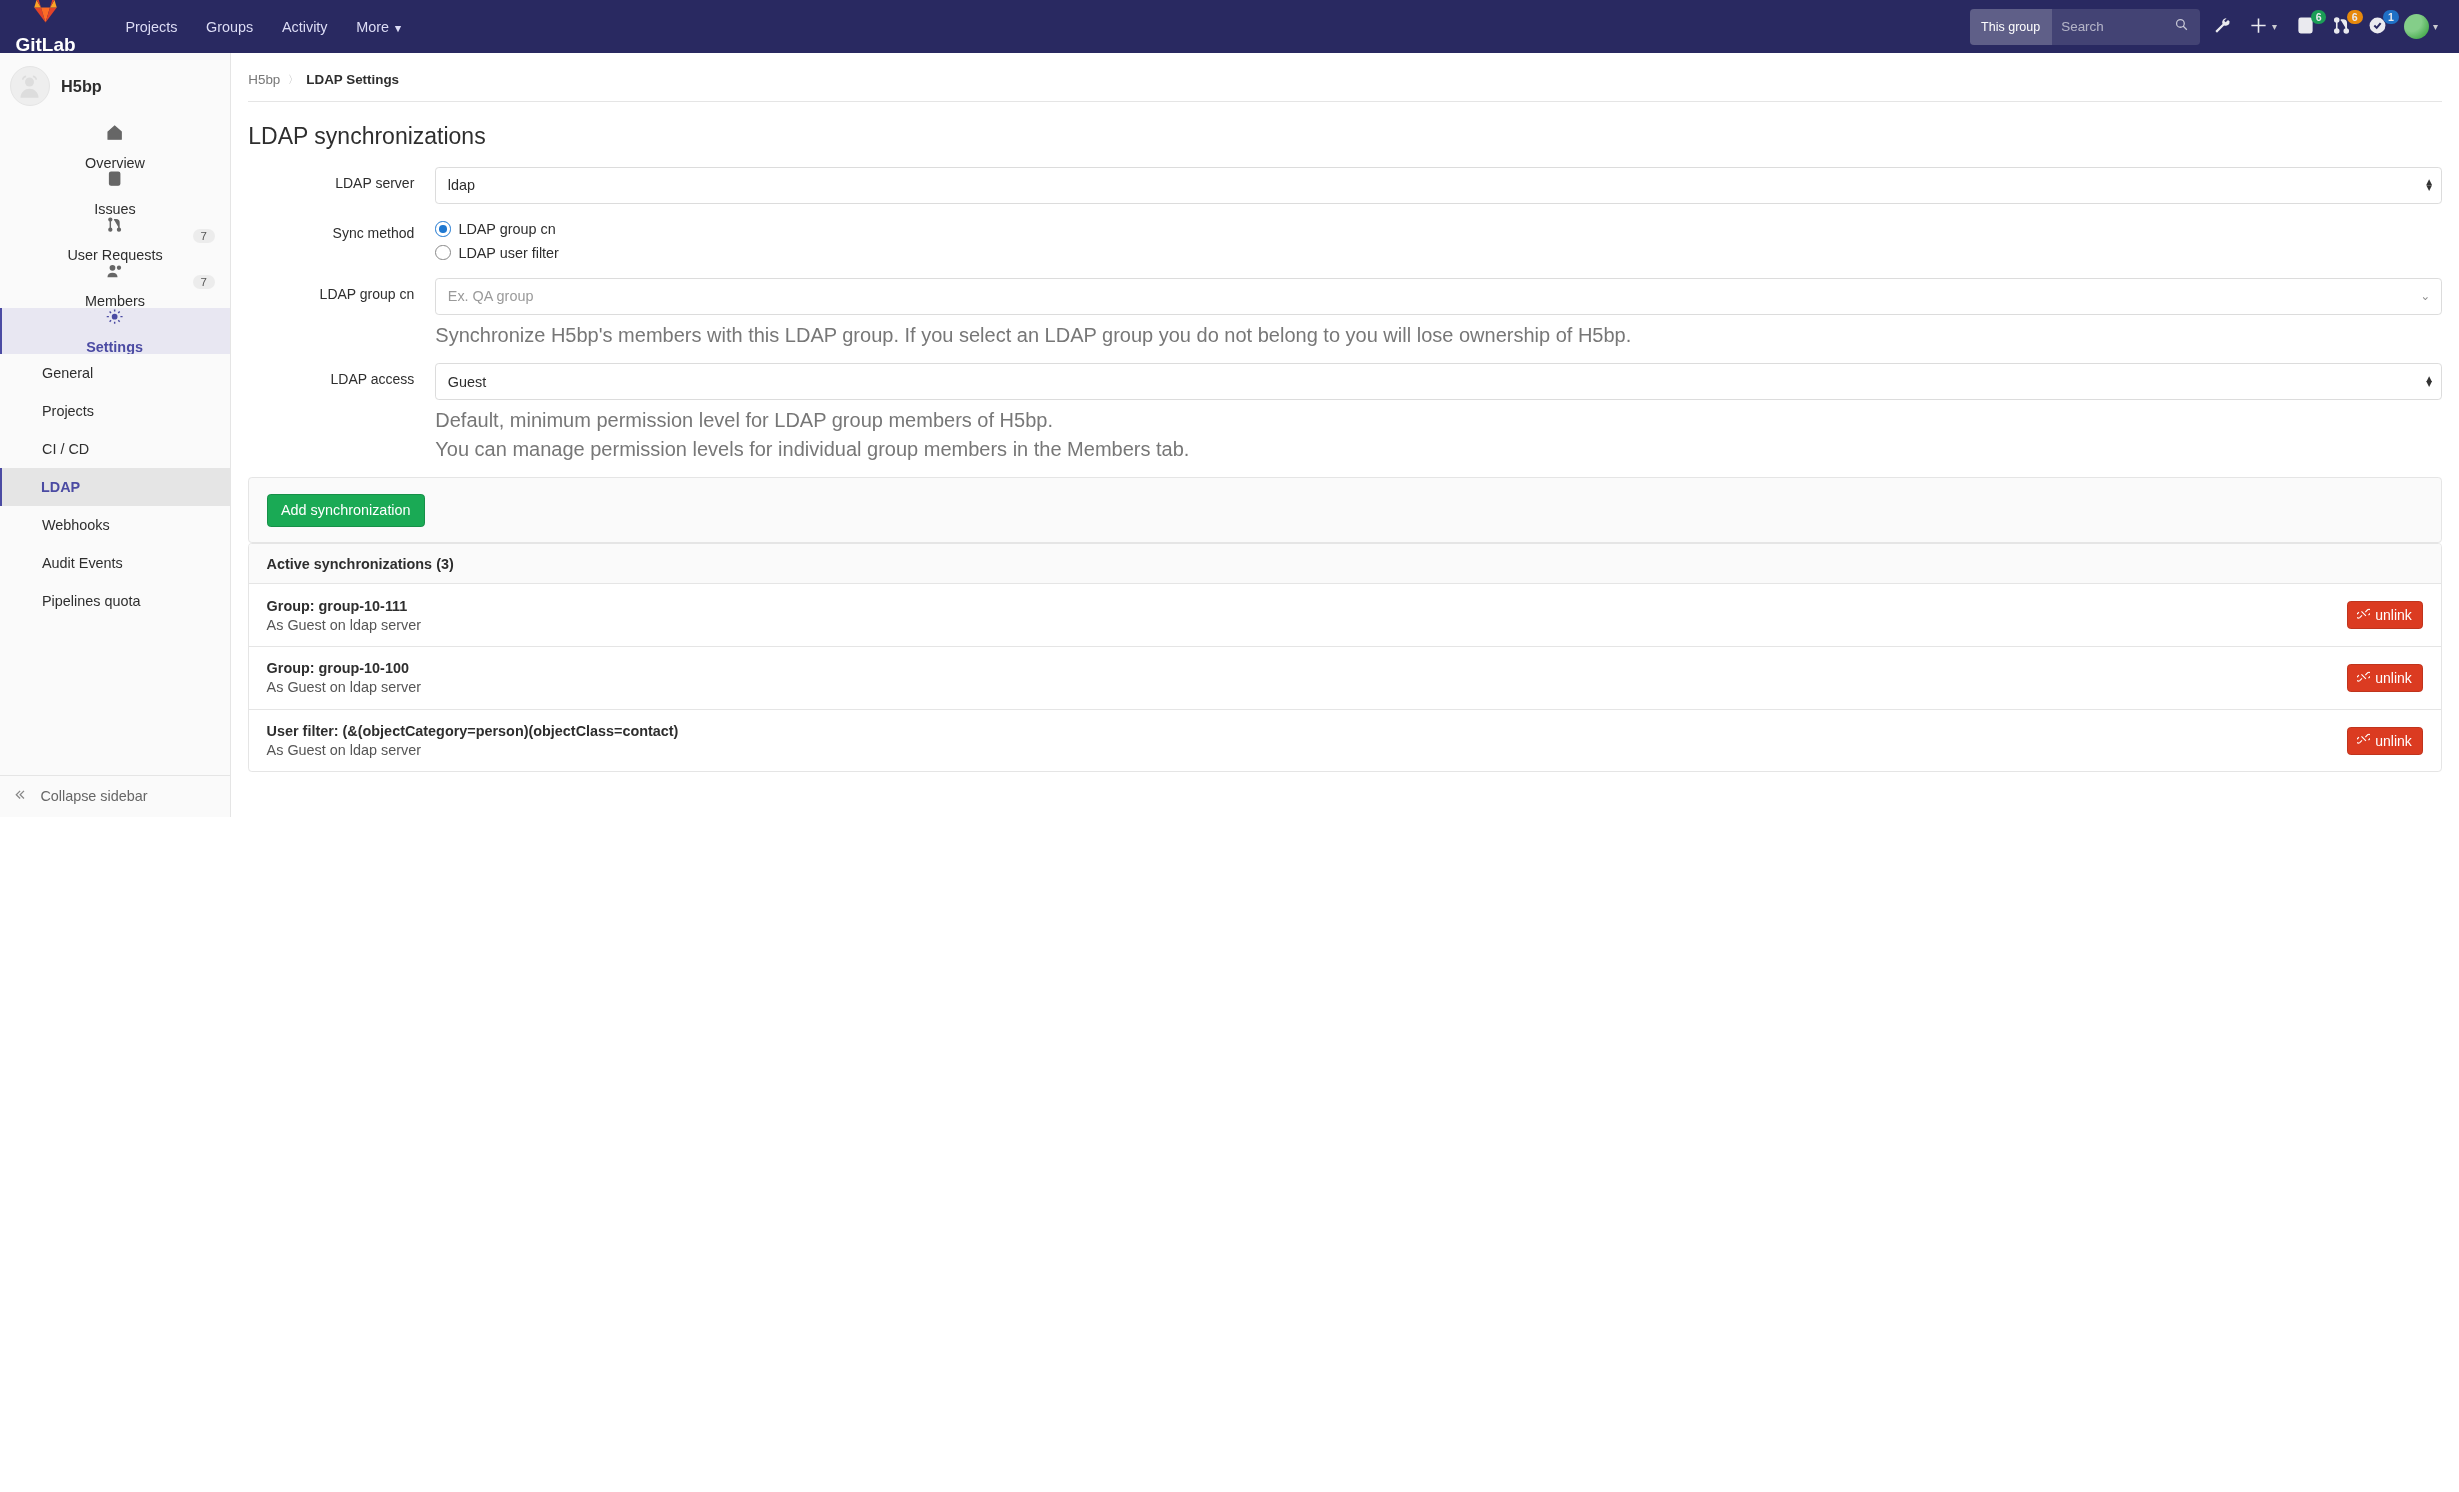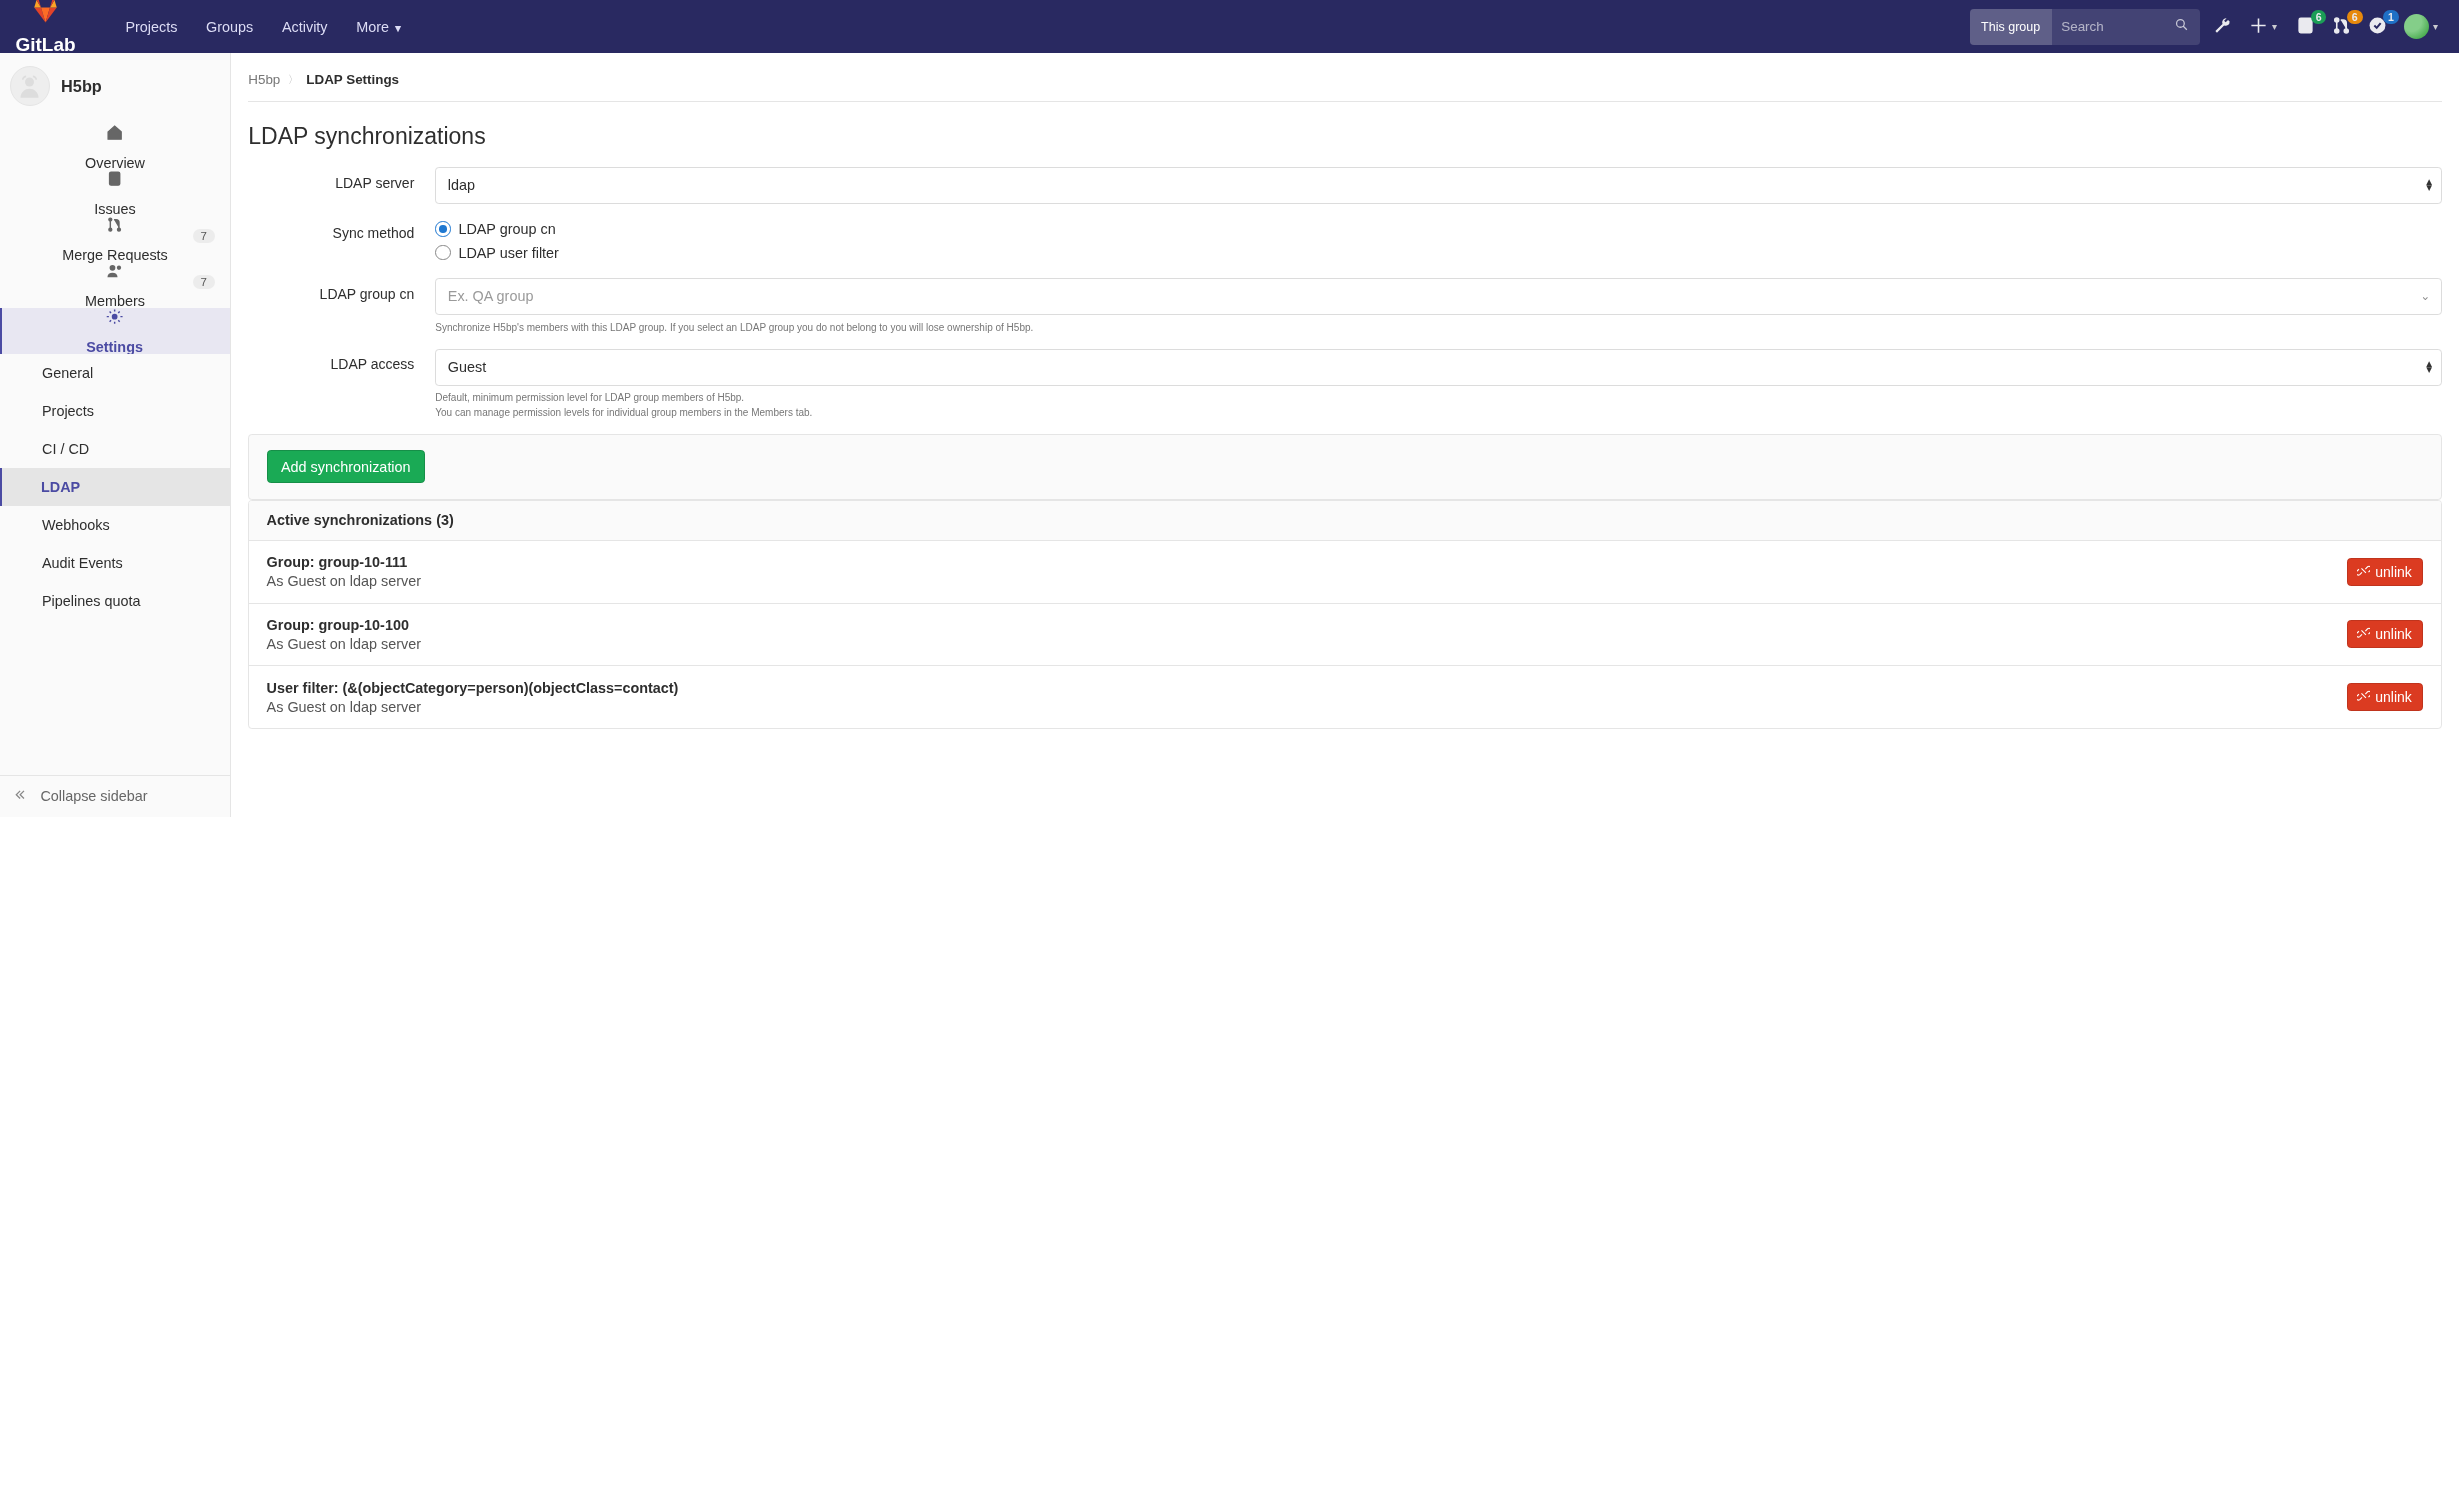--- a/index.html
+++ b/index.html
@@ -63,21 +63,21 @@
 .select-box { position: relative; }
 .select-native { width: 100%; height: 37px; border: 1px solid #dcdcdc; border-radius: 3.8px; font-size: 14.4px; padding: 0 29px 0 11.5px; background: #fff; appearance: none; -webkit-appearance: none; color: #2e2e2e;}
 .select-updown { position: absolute; right: 9.6px; top: 50%; transform: translateY(-50%); font-size: 11.5px; line-height: 5.8px; color: #333; pointer-events: none; display: flex; flex-direction: column; gap: 0;}
 .chev-down-box { position: absolute; right: 11.5px; top: 50%; transform: translateY(-50%); font-size: 11.5px; color: #888; pointer-events: none;}
 .text-input { width: 100%; height: 37px; border: 1px solid #dcdcdc; border-radius: 3.8px; font-size: 14.4px; padding: 0 27px 0 11.5px; color: #2e2e2e; }
 .text-input::placeholder { color: #9a9a9a; }
 .radio-row { display: flex; align-items: center; gap: 7.7px; padding: 3.8px 0; font-size: 14.4px; cursor: pointer;}
 .radio { appearance: none; width: 15.4px; height: 15.4px; border: 1px solid #888; border-radius: 50%; position: relative;}
 .radio:checked { border-color: #1f78d1; }
 .radio:checked::after { content: ""; position: absolute; inset: 2.9px; background: #1f78d1; border-radius: 50%; }
-.help-text { color: #777; font-size: 10px; margin-top: 5.8px; line-height: 1.45;}
+.help-text { color: #777; font-size: 20px; margin-top: 5.8px; line-height: 1.45;}
 
 .btn-bar { background: #fafafa; border: 1px solid #e5e5e5; border-radius: 3.8px; padding: 15.4px 17.3px; margin-top: 13.4px;}
 .btn-green { display: inline-block; background: #1aaa55; color: #fff; border: 1px solid #168f48; border-radius: 3.8px; padding: 7.7px 13.4px; font-size: 14.4px; font-weight: 500; cursor: pointer;}
 
 .list-panel { border: 1px solid #e5e5e5; border-radius: 3.8px; overflow: hidden;}
 .list-header { background: #fafafa; border-bottom: 1px solid #e5e5e5; padding: 11.5px 17.3px; font-weight: 700; font-size: 14.4px;}
 .list-row { border-bottom: 1px solid #e5e5e5; padding: 13.4px 17.3px; display: flex; align-items: center; }
 .list-row:last-child { border-bottom: none; }
 .row-main .row-title { font-weight: 700; font-size: 14.4px;}
 .row-main .row-sub { color: #555; font-size: 14.4px; margin-top: 2.9px;}
@@ -188,21 +188,21 @@
         <span>Issues</span>
         <span class="count">7</span>
       </li>
       <li class="side-item">
         <span><svg viewBox="0 0 24 24" fill="none" stroke-width="2">
               <circle cx="6" cy="5" r="2"></circle>
               <circle cx="6" cy="19" r="2"></circle>
               <circle cx="18" cy="19" r="2"></circle>
               <path d="M6 7v10 M18 17V9a4 4 0 0 0-4-4h-3"></path>
             </svg></span>
-        <span>Merge Requests</span>
+        <span>User Requests</span>
         <span class="count">7</span>
       </li>
       <li class="side-item">
         <span><svg viewBox="0 0 24 24" stroke-width="0">
               <circle cx="9" cy="8" r="4"></circle>
               <path d="M2 21c0-4 3-6 7-6s7 2 7 6"></path>
               <circle cx="18" cy="8" r="3"></circle>
             </svg></span>
         <span>Members</span>
       </li>

